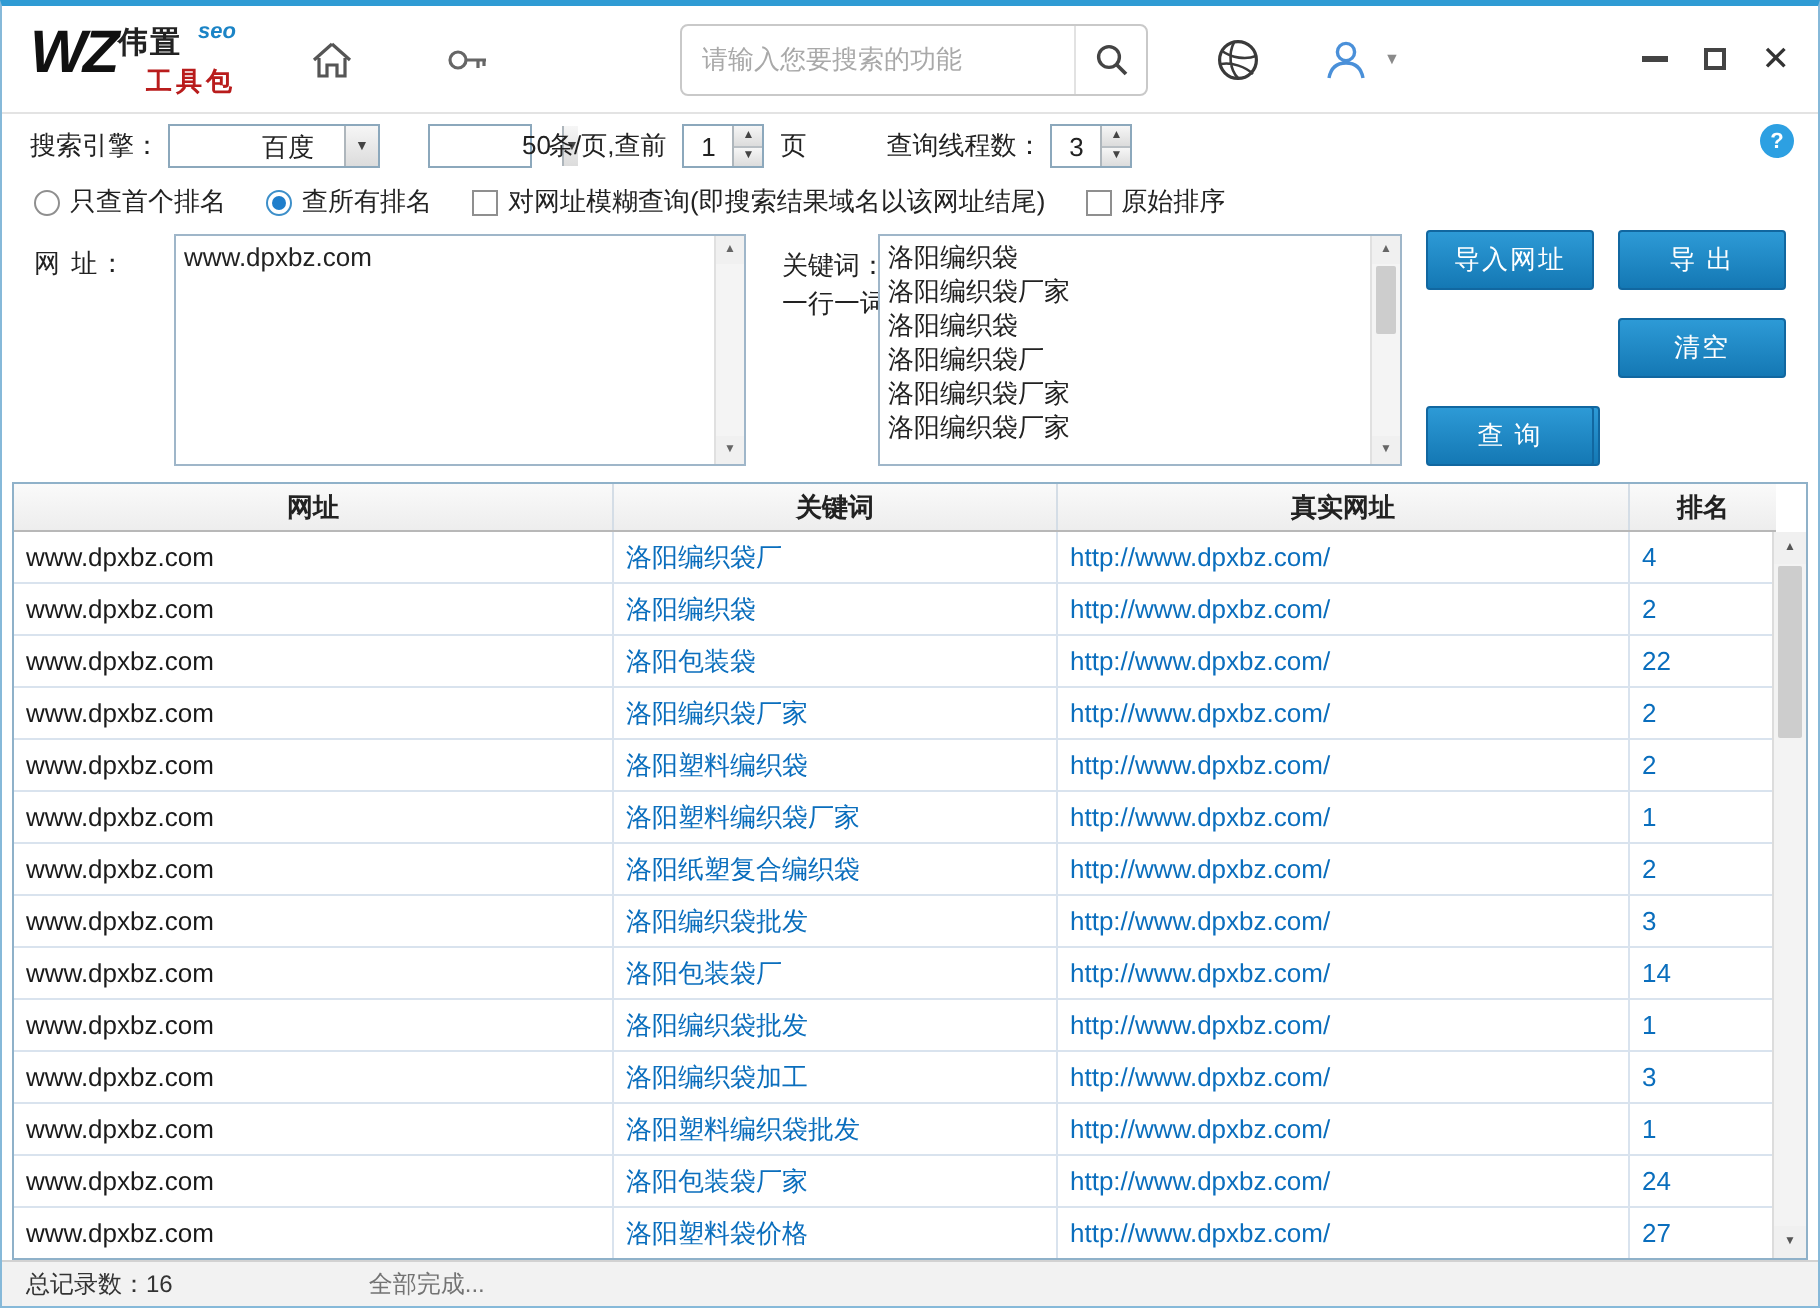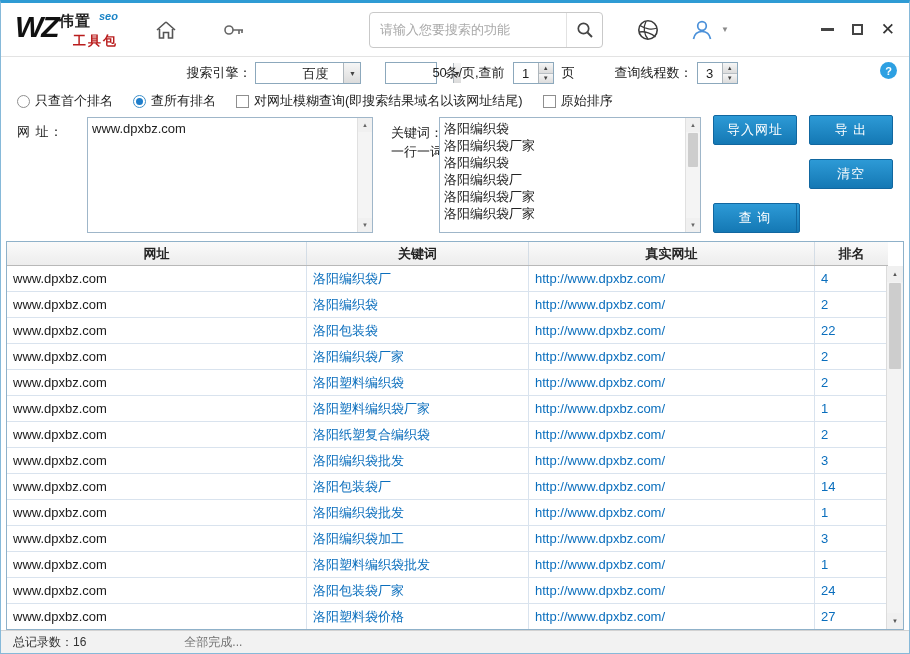--- a/index.html
+++ b/index.html
@@ -10,34 +10,34 @@
   .titlebar { height:54px; display:flex; align-items:center; padding:0 14px; background:#fff; border-bottom:1px solid #e3e3e3; flex:0 0 auto; }
   .logo { position:relative; width:118px; height:44px; flex:0 0 auto; }
   .logo .wz { font-size:30px; font-weight:bold; font-style:italic; color:#111; letter-spacing:-2px; position:absolute; left:0; top:2px; }
   .logo .wz .red { color:#d42a1e; }
   .logo .weizhi { position:absolute; left:44px; top:4px; font-size:15px; font-weight:bold; color:#222; letter-spacing:1px; }
   .logo .seo { position:absolute; left:84px; top:2px; font-size:11px; font-style:italic; color:#1b84c6; font-weight:bold; }
   .logo .toolkit { position:absolute; left:58px; top:24px; font-size:13px; font-weight:bold; color:#b91c1c; letter-spacing:2px; }
   .tb-icon { width:30px; height:30px; display:flex; align-items:center; justify-content:center; cursor:pointer; flex:0 0 auto; }
   .home-i { margin-left:18px; }
   .key-i { margin-left:38px; }
-  .searchbox { margin-left:120px; width:234px; height:36px; border:1px solid #c9c9c9; border-radius:4px; display:flex; align-items:center; background:#fff; flex:0 0 auto; }
+  .searchbox { margin-left:91px; width:234px; height:36px; border:1px solid #c9c9c9; border-radius:4px; display:flex; align-items:center; background:#fff; flex:0 0 auto; }
   .searchbox input { border:none; outline:none; flex:1; height:100%; padding:0 10px; font-size:13px; color:#333; font-family:inherit; background:transparent; }
   .searchbox input::placeholder { color:#a9a9a9; }
   .searchbox .mag { width:38px; height:100%; display:flex; align-items:center; justify-content:center; border-left:1px solid #e2e2e2; cursor:pointer; }
   .globe-i { margin-left:30px; }
   .user-wrap { margin-left:26px; display:flex; align-items:center; flex:0 0 auto; cursor:pointer; }
   .caret { font-size:8px; color:#8a8a8a; margin-left:6px; }
   .winctl { margin-left:auto; display:flex; align-items:center; gap:18px; flex:0 0 auto; }
   .minimize-g { width:13px; height:3px; background:#444; cursor:pointer; }
   .maximize-g { width:11px; height:11px; border:2px solid #444; cursor:pointer; }
   .close-g { font-size:17px; font-weight:bold; color:#333; cursor:pointer; line-height:1; }
 
   
-  .toolbar1 { height:32px; display:flex; align-items:center; padding-left:14px; position:relative; font-size:13px; color:#222; flex:0 0 auto;justify-content:center; }
+  .toolbar1 { height:32px; display:flex; align-items:center; padding-left:14px; position:relative; font-size:13px; color:#222; flex:0 0 auto; }
   .lbl { flex:0 0 auto; }
   .dd { display:flex; align-items:stretch; border:1px solid #8ca8bc; height:22px; background:#fff; cursor:pointer; flex:0 0 auto; }
   .dd .txt { padding:2px 6px 0 6px; font-size:13px;margin-left:40px; }
   .dd .btn { width:17px; background:linear-gradient(#f6f6f6,#dcdcdc); border-left:1px solid #aeb6bc; display:flex; align-items:center; justify-content:center; font-size:7px; color:#444; }
   .dd-engine { width:106px; margin-left:4px; }
   .dd-engine .txt { flex:1; }
   .dd-size { width:52px; margin-left:24px; }
   .dd-size .txt { flex:1; }
   .spin { display:flex; border:1px solid #8ca8bc; height:22px; background:#fff; flex:0 0 auto; }
   .spin input { width:24px; border:none; outline:none; font-size:13px; text-align:center; font-family:inherit; color:#222; }

